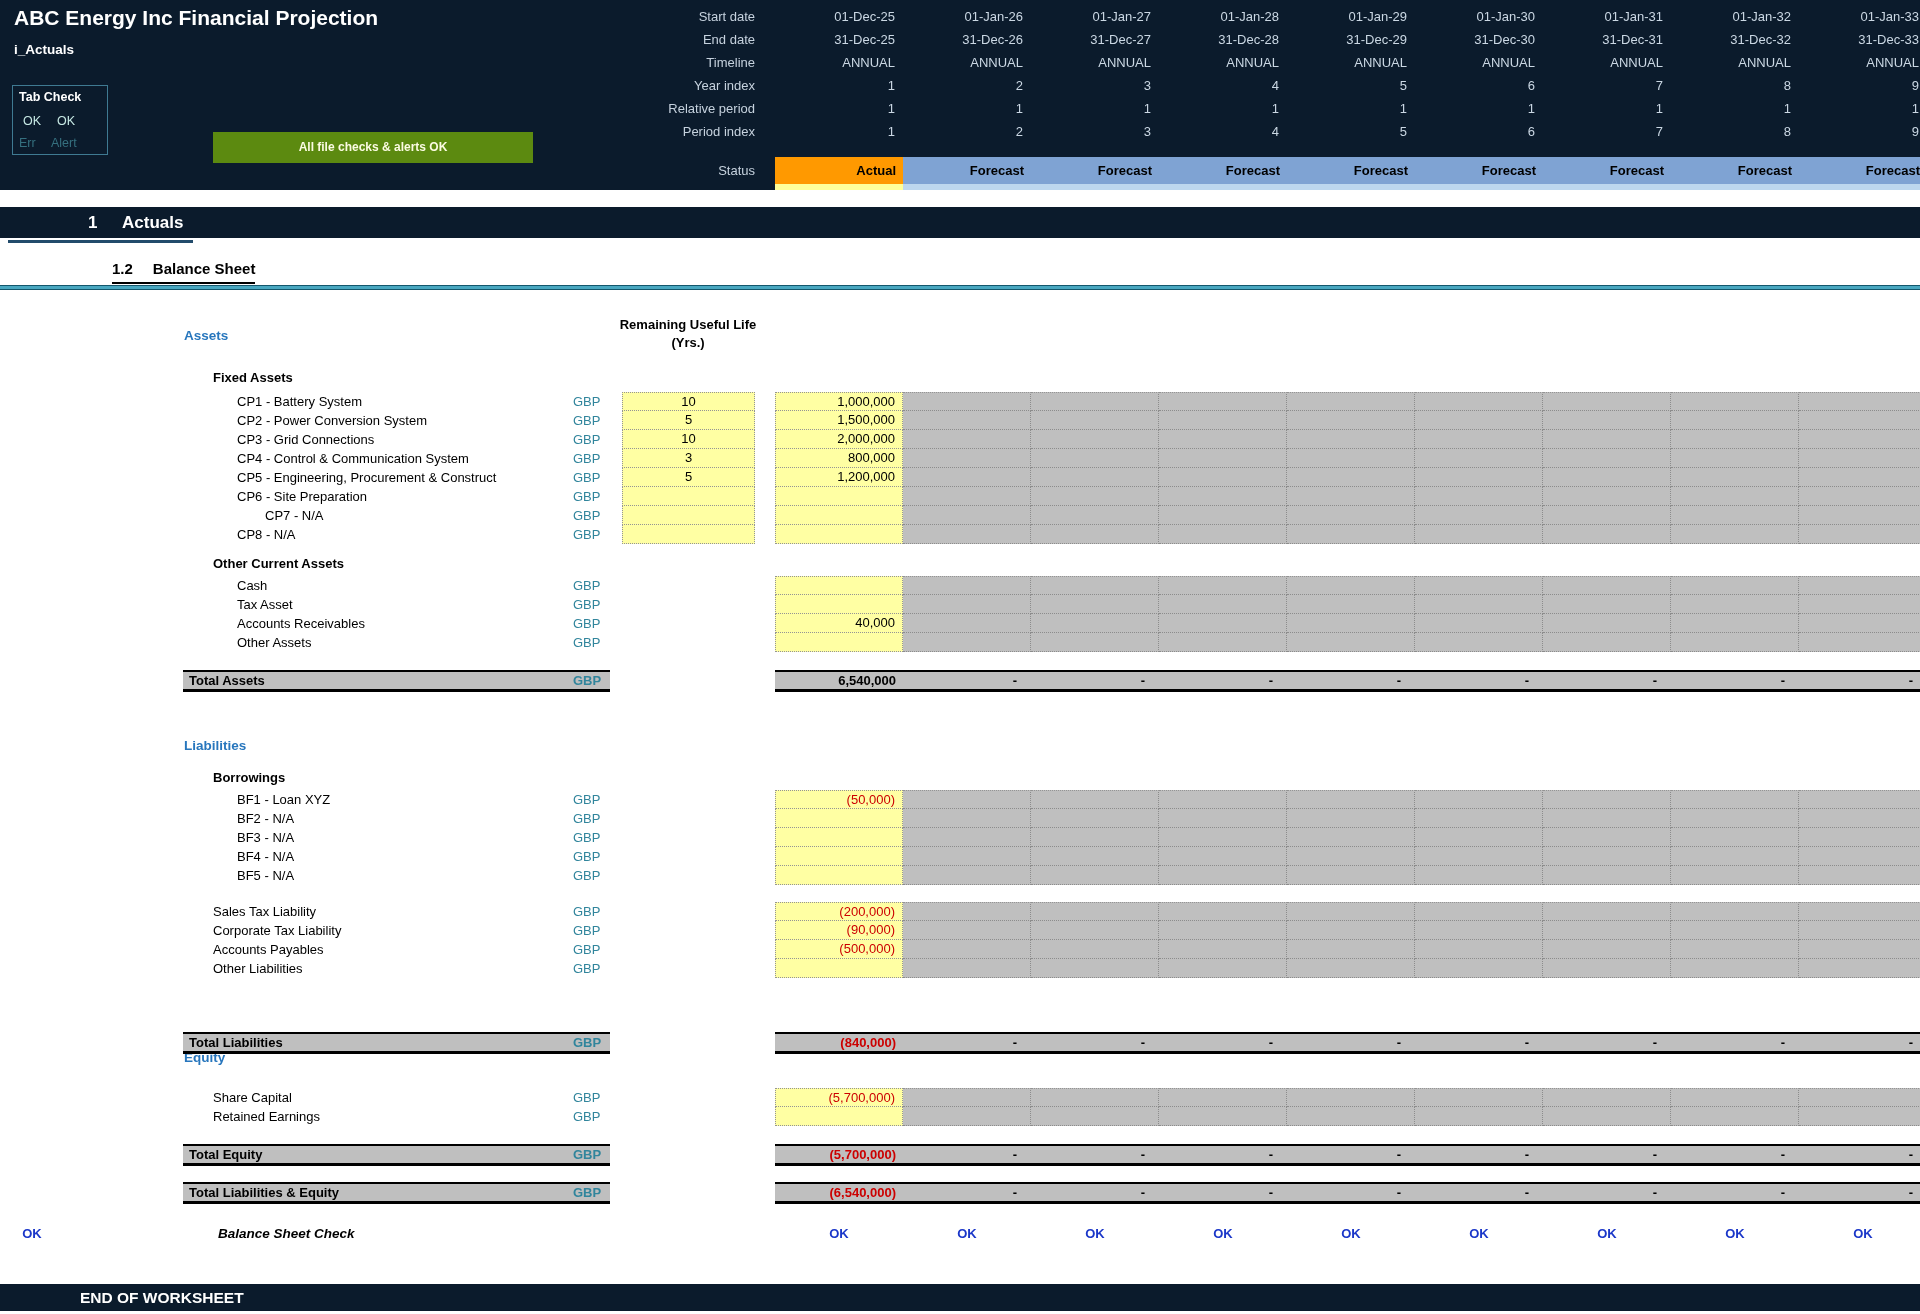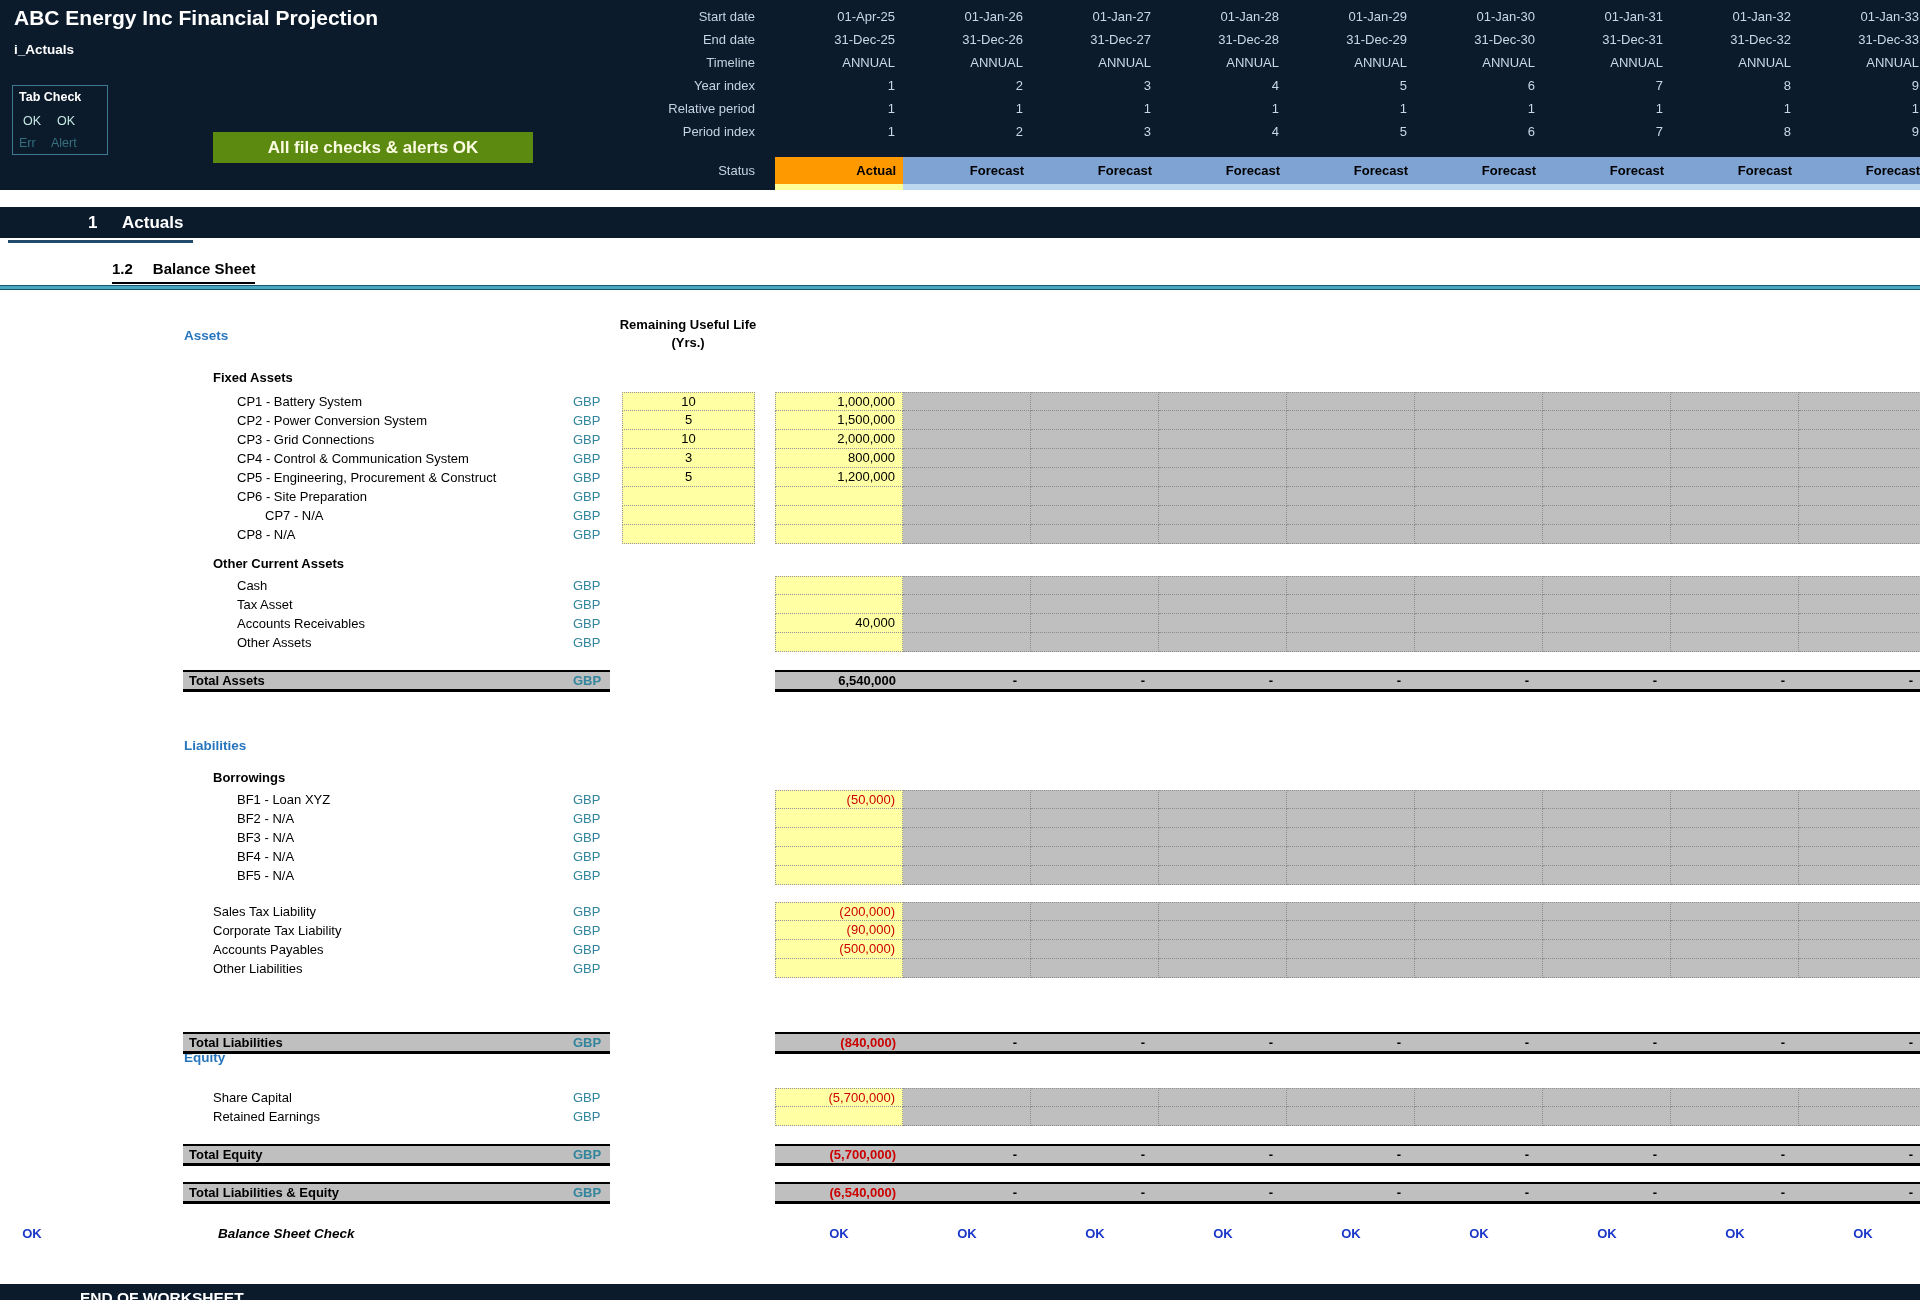--- a/index.html
+++ b/index.html
@@ -12,21 +12,21 @@
   .sheet-name{position:absolute;left:14px;top:42px;color:#fff;font-size:13.5px;font-weight:bold;}
   .tabcheck{position:absolute;left:12px;top:85px;width:96px;height:70px;border:1px solid #3F7A92;box-sizing:border-box;}
   .tabcheck .tc-title{position:absolute;left:6px;top:4px;color:#fff;font-size:12.5px;font-weight:bold;}
   .tabcheck .tc-ok{position:absolute;top:28px;color:#C7E9E4;font-size:12.5px;}
   .tabcheck .tc-err{position:absolute;top:50px;color:#35707F;font-size:12.5px;}
   .linkbtn{position:absolute;left:213px;top:100px;width:320px;height:32px;background:#4B4C40;
            border:1px solid #8a8a7a;box-sizing:border-box;color:#fff;font-size:15px;font-weight:bold;
            text-align:center;line-height:30px;letter-spacing:.5px;
            background-image:repeating-linear-gradient(180deg,#55564a 0 2px,#46473c 2px 4px);}
   .greenbar{position:absolute;left:213px;top:132px;width:320px;height:31px;background:#5C8A10;
-            color:#FBFBE2;font-size:17px;font-weight:bold;text-align:center;line-height:31px;}
+            color:#FBFBE2;font-size:12px;font-weight:bold;text-align:center;line-height:31px;}
   .hlabel{position:absolute;left:560px;width:195px;text-align:right;color:#C6D2DE;font-size:13px;height:23px;line-height:23px;}
   .hcell{position:absolute;width:128px;height:23px;line-height:23px;text-align:right;
          padding-right:8px;box-sizing:border-box;color:#CBD8E4;font-size:13px;}
   .scell{position:absolute;width:128px;height:27px;line-height:27px;text-align:right;
          padding-right:7px;box-sizing:border-box;color:#000;font-size:13px;font-weight:bold;}
   .strip{position:absolute;height:6px;top:184px;}
 
   
   .secbar{position:absolute;left:0;top:207px;width:1920px;height:31px;background:#0B1B2C;}
   .secbar .num{position:absolute;left:88px;top:0;color:#fff;font-size:17px;font-weight:bold;line-height:31px;}
@@ -60,21 +60,21 @@
   .tbar{position:absolute;top:0;height:22px;background:#BFBFBF;border-top:2px solid #000;
         border-bottom:3px solid #000;box-sizing:border-box;}
   .tlbl{position:absolute;left:189px;top:0;line-height:21px;}
   .tunit{position:absolute;left:573px;top:0;line-height:21px;color:#31859C;}
   .tval{position:absolute;top:0;width:128px;line-height:21px;text-align:right;padding-right:7px;box-sizing:border-box;}
   .tdash{position:absolute;top:0;width:128px;line-height:21px;text-align:right;padding-right:14px;box-sizing:border-box;}
 
   
   .okblue{position:absolute;color:#1B37C9;font-size:13px;font-weight:bold;text-align:center;}
   .bscheck{position:absolute;left:218px;font-size:13.5px;font-style:italic;font-weight:600;}
-  .endbar{position:absolute;left:0;top:1284px;width:1920px;height:16px;background:#0B1B2C;}
+  .endbar{position:absolute;left:0;top:1284px;width:1920px;height:27px;background:#0B1B2C;}
   .endbar span{position:absolute;left:80px;color:#fff;font-size:15.5px;font-weight:bold;line-height:27px;}
 </style>
 </head>
 <body>
 
 <div class="sheet">
 
   <div class="hdr">
     <div class="wb-title">ABC Energy Inc Financial Projection</div>
     <div class="sheet-name">i_Actuals</div>
@@ -84,21 +84,21 @@
       <div class="tc-ok" style="left:10px">OK</div>
       <div class="tc-ok" style="left:44px">OK</div>
       <div class="tc-err" style="left:6px">Err</div>
       <div class="tc-err" style="left:38px">Alert</div>
     </div>
 
     <div class="greenbar">All file checks &amp; alerts OK</div>
 
     <div id="timeline-grid">
         <div class="hlabel" style="top: 5px;">Start date</div>
-        <div class="hcell" style="left: 775px; top: 5px;">01-Apr-25</div>
+        <div class="hcell" style="left: 775px; top: 5px;">01-Dec-25</div>
         <div class="hcell" style="left: 903px; top: 5px;">01-Jan-26</div>
         <div class="hcell" style="left: 1031px; top: 5px;">01-Jan-27</div>
         <div class="hcell" style="left: 1159px; top: 5px;">01-Jan-28</div>
         <div class="hcell" style="left: 1287px; top: 5px;">01-Jan-29</div>
         <div class="hcell" style="left: 1415px; top: 5px;">01-Jan-30</div>
         <div class="hcell" style="left: 1543px; top: 5px;">01-Jan-31</div>
         <div class="hcell" style="left: 1671px; top: 5px;">01-Jan-32</div>
         <div class="hcell" style="left: 1799px; top: 5px;">01-Jan-33</div>
         <div class="hlabel" style="top: 28px;">End date</div>
         <div class="hcell" style="left: 775px; top: 28px;">31-Dec-25</div>

